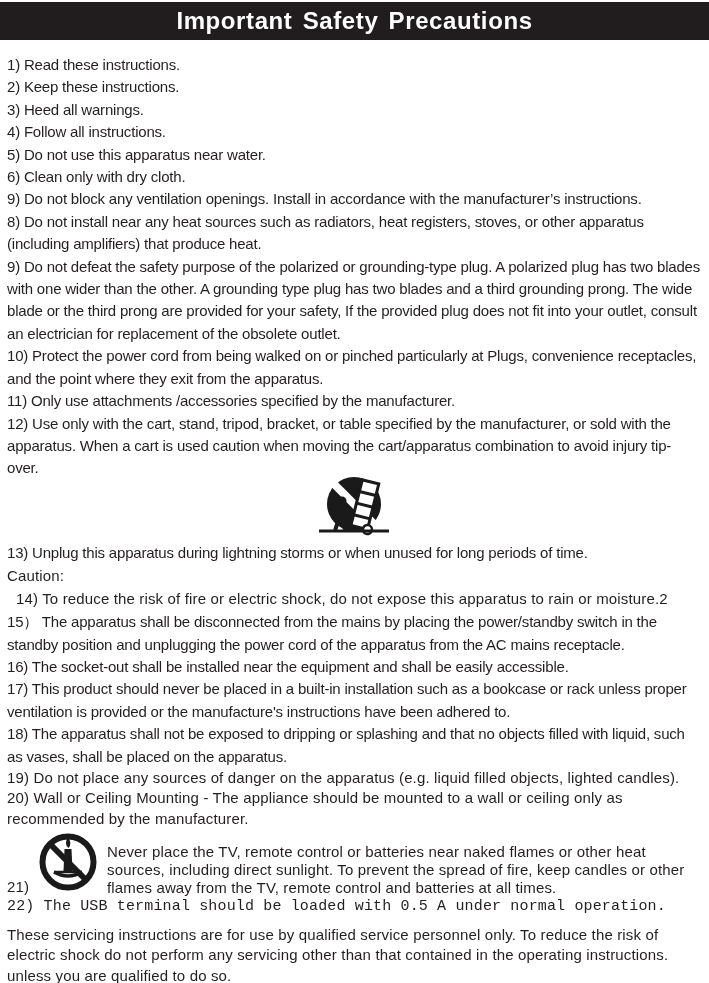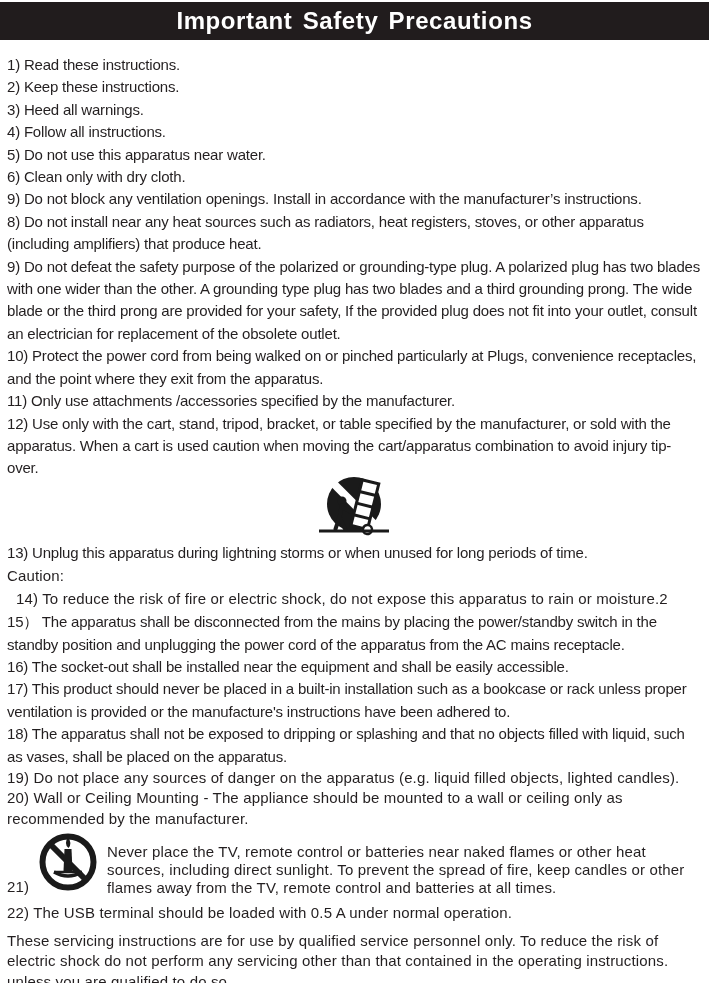--- a/index.html
+++ b/index.html
@@ -38,21 +38,21 @@
   .lh21{line-height:18px;}
   .nowrap{white-space:nowrap;}
   .iconrow{
     display:flex;justify-content:center;align-items:flex-end;
     height:62px;
   }
   .row21{display:flex;align-items:flex-end;}
   .row21 .lbl{flex:none;width:30px;font-size:15px;line-height:21.5px;letter-spacing:0.15px;}
   .row21 .cicon{flex:none;width:64px;margin:2px 6px 0 0;}
   .row21 .txt{flex:1;}
-  .i22{margin-top:6px;}
+  .i22{margin-top:0;font-family:Liberation Mono, monospace;}
   .footer{margin-top:7px;}
 </style>
 </head>
 <body>
 
 <div class="page">
 
   <div class="titlebar">
     <span class="title">Important Safety Precautions</span>
   </div>

